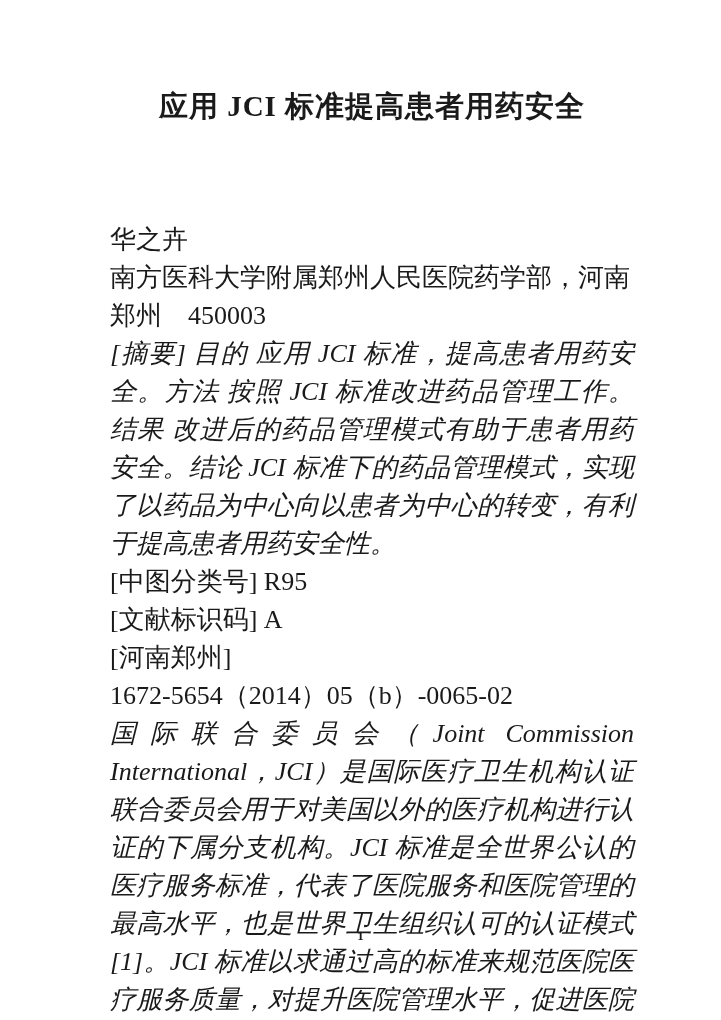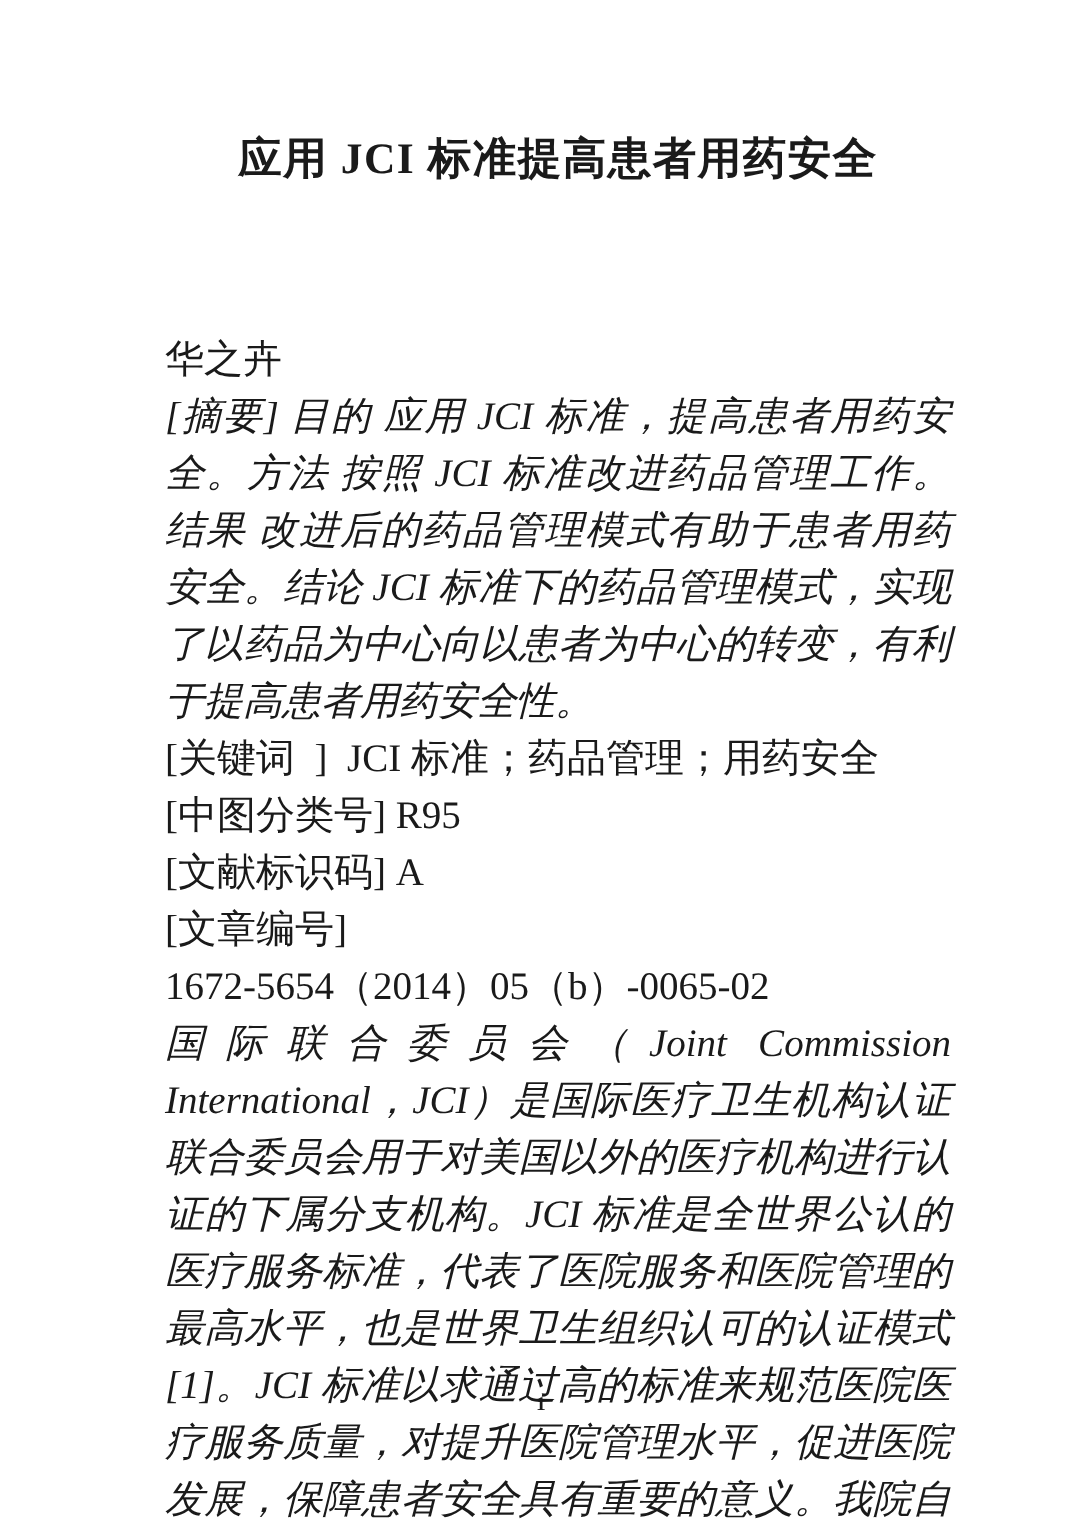--- a/index.html
+++ b/index.html
@@ -61,29 +61,29 @@
 <body>
 
 <div class="page">
 
   <h1 class="title">应用 JCI 标准提高患者用药安全</h1>
 
   <div class="flow">
 
     <div class="line">华之卉</div>
 
+    <div class="line">南方医科大学附属郑州人民医院药学部，河南郑州    450003</div>
 
     <p class="para">[摘要] 目的 应用 JCI 标准，提高患者用药安全。方法 按照 JCI 标准改进药品管理工作。结果 改进后的药品管理模式有助于患者用药安全。结论 JCI 标准下的药品管理模式，实现了以药品为中心向以患者为中心的转变，有利于提高患者用药安全性。</p>
 
-    <div class="line">[关键词  ]  JCI 标准；药品管理；用药安全</div>
 
     <div class="class-line">
       <span>[中图分类号] R95</span>
       <span>[文献标识码] A</span>
-      <span>[文章编号]</span>
+      <span>[河南郑州]</span>
     </div>
 
     <div class="line">1672-5654（2014）05（b）-0065-02</div>
 
     <p class="para">国际联合委员会（Joint Commission International，JCI）是国际医疗卫生机构认证联合委员会用于对美国以外的医疗机构进行认证的下属分支机构。JCI 标准是全世界公认的医疗服务标准，代表了医院服务和医院管理的最高水平，也是世界卫生组织认可的认证模式[1]。JCI 标准以求通过高的标准来规范医院医疗服务质量，对提升医院管理水平，促进医院发展，保障患者安全具有重要的意义。我院自 2011 年启动 JCI 认证，经过全体员工的共同努力，2012 年 7 月我院顺利通过 JCI 正式认证。本文就 JCI 标准在提高患者用药安全方面进行简述。</p>
 
 
   </div>
 
   <div class="page-number">1</div>

